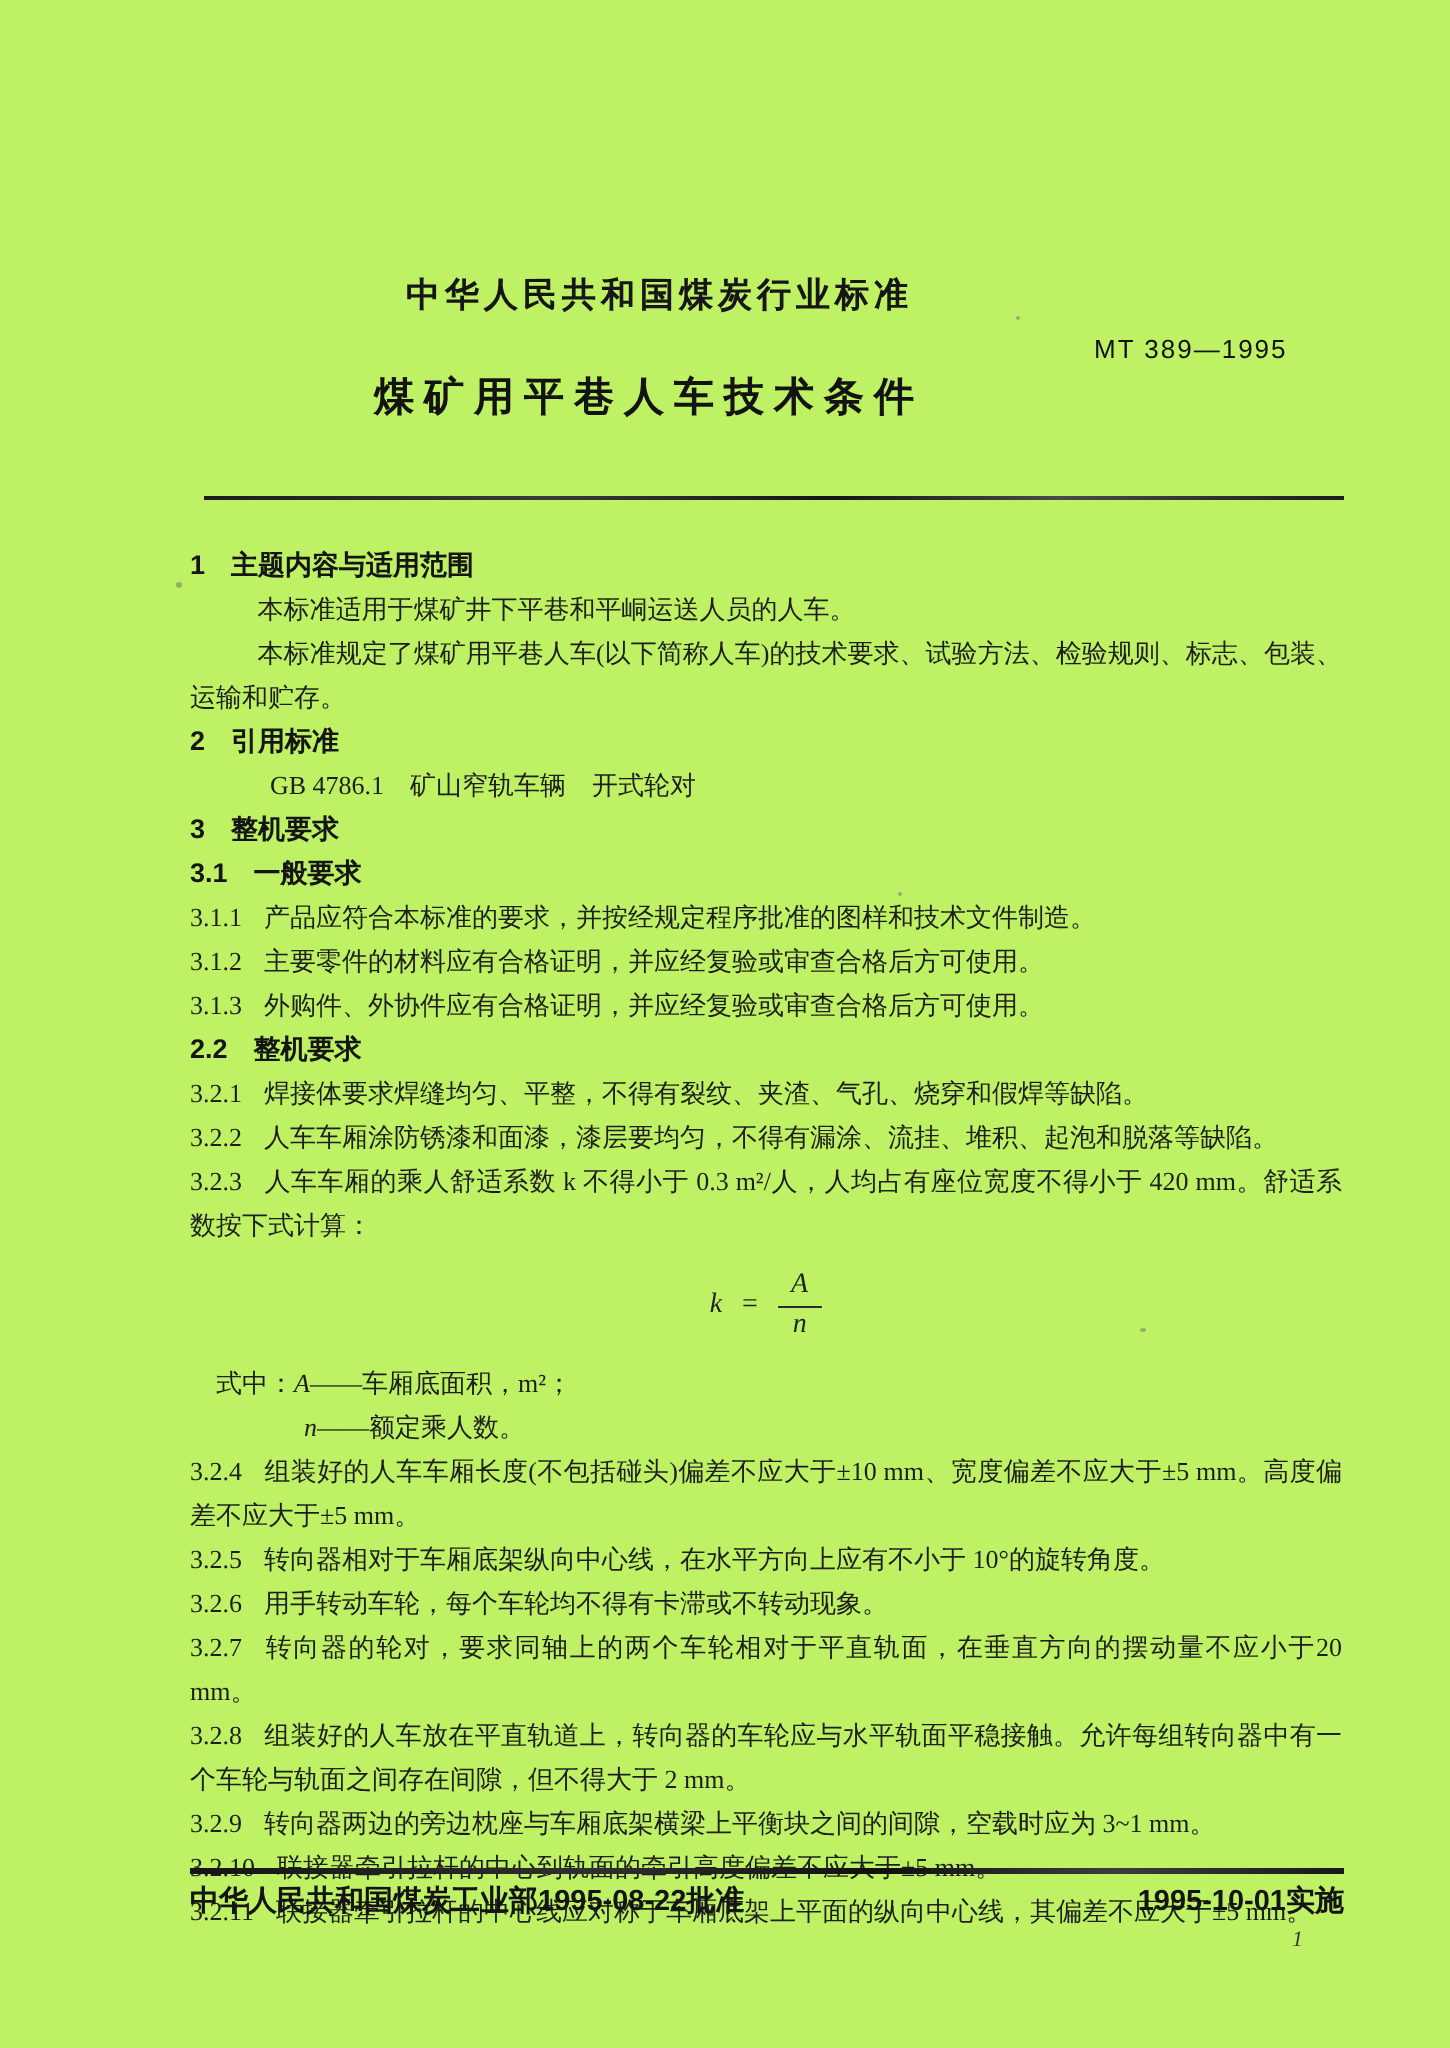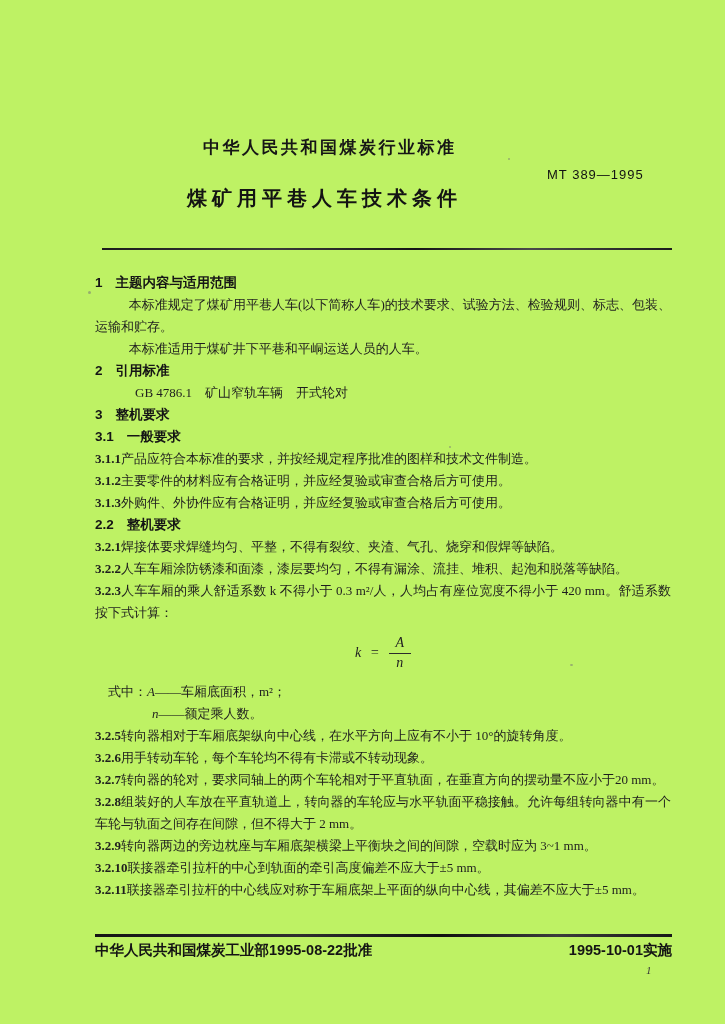--- a/index.html
+++ b/index.html
@@ -47,21 +47,21 @@
     font-family:"Liberation Sans", sans-serif;
     font-weight:bold;font-size:13.5px;color:#151515;
   }
   .h-num{margin-right:13px;}
   .h-sec1{margin:0 0 7px 0;}
   .h-sec2{margin:8px 0 6px 0;}
   .h-sec3{margin:7px 0 4px 0;}
   .h-sub{margin:1px 0 1px 0;}
   .indent{text-indent:2.6em;}
   .ref-line{padding-left:40px;}
-  .clause .cnum{margin-right:0;white-space:nowrap;font-weight:bold;}
+  .clause .cnum{margin-right:11px;white-space:nowrap;}
 
   
   .formula{
     margin:11px 0 9px 0;
     display:flex;justify-content:center;align-items:center;
     font-style:italic;font-size:14px;color:#222;
   }
   .f-eq{margin:0 9px;}
   .frac{display:inline-flex;flex-direction:column;align-items:center;line-height:1.2;}
   .frac .f-top{padding:0 7px 1px 7px;border-bottom:1px solid #2b2b2b;}
@@ -100,22 +100,22 @@
 <div class="page">
 
   <div class="std-label">中华人民共和国煤炭行业标准</div>
   <div class="std-no">MT 389—1995</div>
   <div class="doc-title">煤矿用平巷人车技术条件</div>
   <div class="title-rule"></div>
 
   <div class="body-col">
 
     <p class="heading h-sec1"><span class="h-num">1</span><span>主题内容与适用范围</span></p>
+    <p class="indent">本标准适用于煤矿井下平巷和平峒运送人员的人车。</p>
     <p class="indent">本标准规定了煤矿用平巷人车(以下简称人车)的技术要求、试验方法、检验规则、标志、包装、运输和贮存。</p>
-    <p class="indent">本标准适用于煤矿井下平巷和平峒运送人员的人车。</p>
 
     <p class="heading h-sec2"><span class="h-num">2</span><span>引用标准</span></p>
     <p class="ref-line">GB 4786.1　矿山窄轨车辆　开式轮对</p>
 
     <p class="heading h-sec3"><span class="h-num">3</span><span>整机要求</span></p>
 
     <p class="heading h-sub"><span class="h-num">3.1</span><span>一般要求</span></p>
 
     <p class="clause"><span class="cnum">3.1.1</span><span>产品应符合本标准的要求，并按经规定程序批准的图样和技术文件制造。</span></p>
     <p class="clause"><span class="cnum">3.1.2</span><span>主要零件的材料应有合格证明，并应经复验或审查合格后方可使用。</span></p>
@@ -132,20 +132,21 @@
       <span class="f-eq">=</span>
       <span class="frac">
         <span class="f-top sym">A</span>
         <span class="f-bot sym">n</span>
       </span>
     </div>
 
     <p class="where-1"><span>式中：</span><span class="sym">A</span><span>——车厢底面积，m²；</span></p>
     <p class="where-2"><span class="sym">n</span><span>——额定乘人数。</span></p>
 
+    <p class="clause"><span class="cnum">3.2.4</span><span>组装好的人车车厢长度(不包括碰头)偏差不应大于±10 mm、宽度偏差不应大于±5 mm。高度偏差不应大于±5 mm。</span></p>
     <p class="clause"><span class="cnum">3.2.5</span><span>转向器相对于车厢底架纵向中心线，在水平方向上应有不小于 10°的旋转角度。</span></p>
     <p class="clause"><span class="cnum">3.2.6</span><span>用手转动车轮，每个车轮均不得有卡滞或不转动现象。</span></p>
     <p class="clause"><span class="cnum">3.2.7</span><span>转向器的轮对，要求同轴上的两个车轮相对于平直轨面，在垂直方向的摆动量不应小于20 mm。</span></p>
     <p class="clause"><span class="cnum">3.2.8</span><span>组装好的人车放在平直轨道上，转向器的车轮应与水平轨面平稳接触。允许每组转向器中有一个车轮与轨面之间存在间隙，但不得大于 2 mm。</span></p>
     <p class="clause"><span class="cnum">3.2.9</span><span>转向器两边的旁边枕座与车厢底架横梁上平衡块之间的间隙，空载时应为 3~1 mm。</span></p>
     <p class="clause"><span class="cnum">3.2.10</span><span>联接器牵引拉杆的中心到轨面的牵引高度偏差不应大于±5 mm。</span></p>
     <p class="clause"><span class="cnum">3.2.11</span><span>联接器牵引拉杆的中心线应对称于车厢底架上平面的纵向中心线，其偏差不应大于±5 mm。</span></p>
 
   </div>
 

